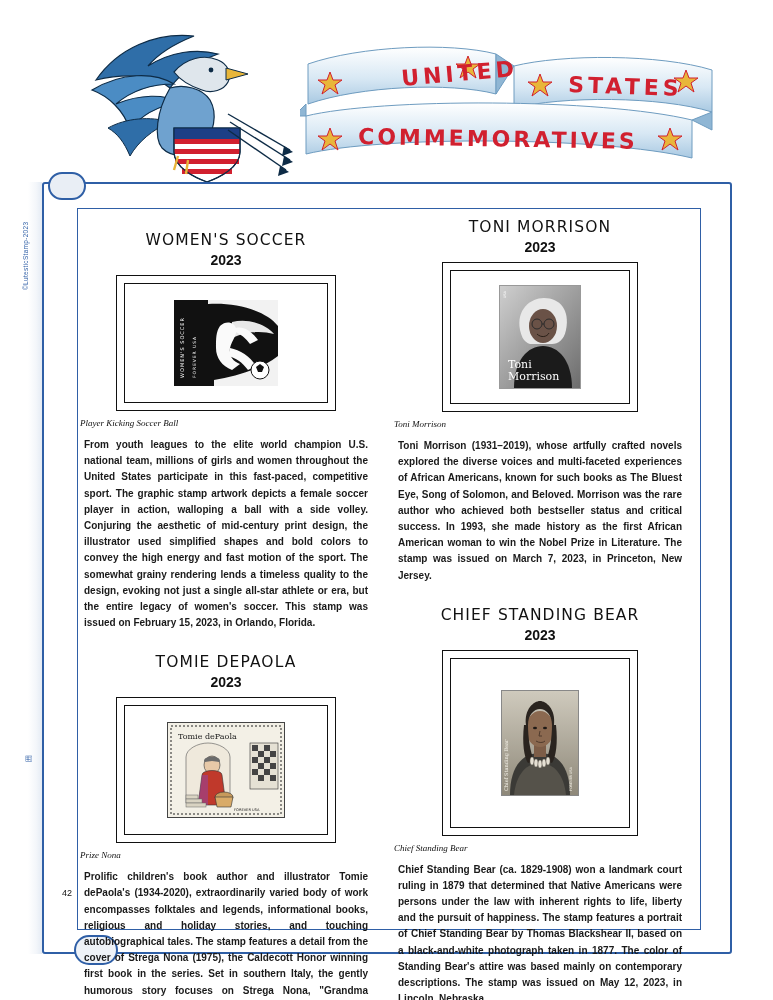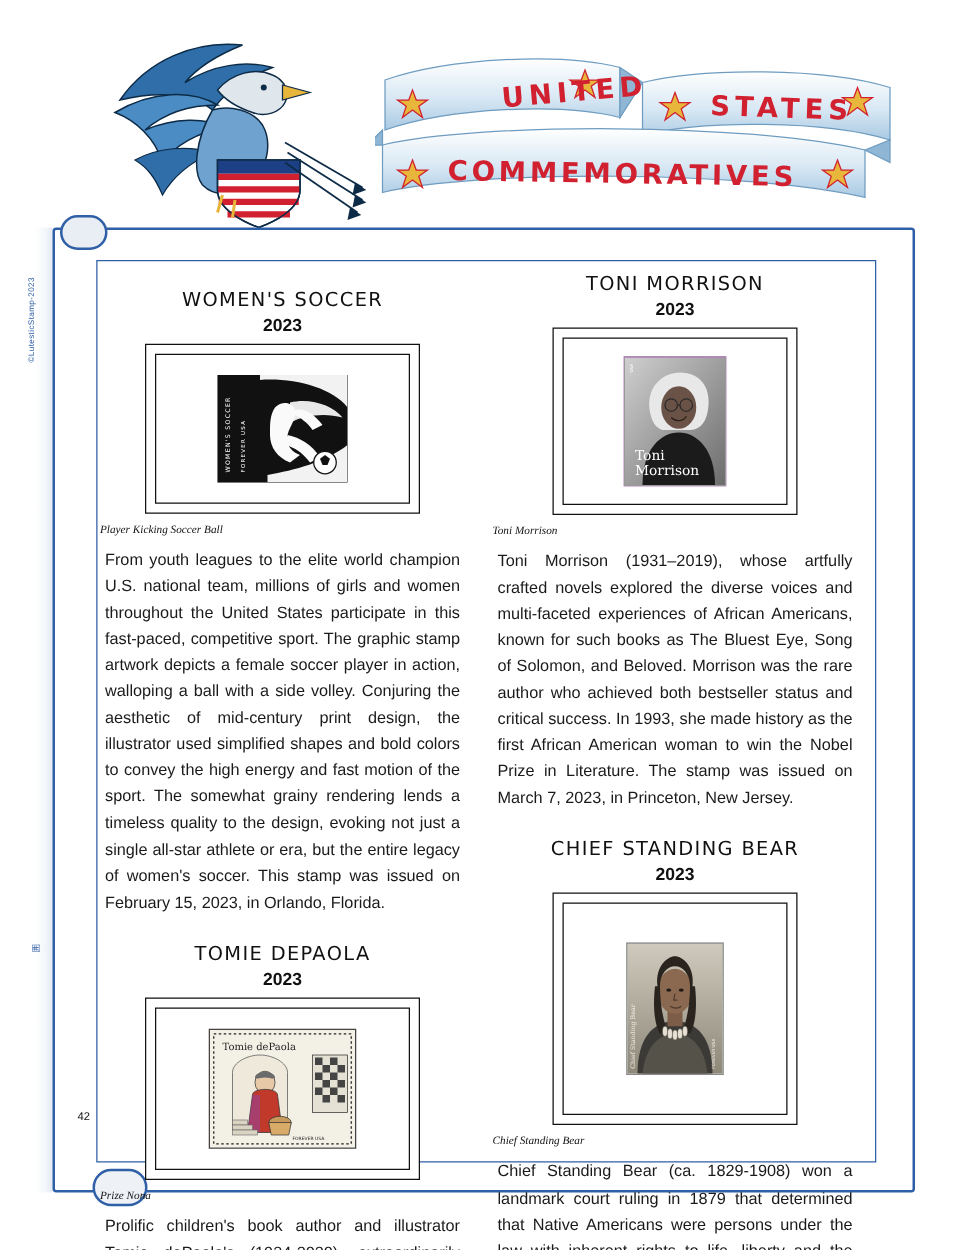--- a/index.html
+++ b/index.html
@@ -148,45 +148,46 @@
     text-align: left;
     font-family: "Liberation Serif", serif;
     font-style: italic;
     font-size: 9px;
     color: #111;
     margin-top: 7px;
   }
 
   .body-text {
     margin-top: 9px;
-    font-size: 13px;
+    font-size: 10px;
     line-height: 1.62;
     text-align: justify;
     color: #1a1a1a;
     padding: 0 4px;
+    font-weight: bold;
   }
 
   
   .stamp {
     position: relative;
     background: #fff;
     overflow: hidden;
   }
 
   
   .soccer {
     width: 104px; height: 86px;
     background: #111;
   }
   .soccer .gfx { position:absolute; inset:0; }
 
   
   .morrison {
     width: 82px; height: 104px;
-    background: #d946ef;
+    background: #f97316;
     border: 1px solid #999;
   }
 
   
   .depaola {
     width: 118px; height: 96px;
     background: #efece2;
     border: 1px solid #444;
   }
 

